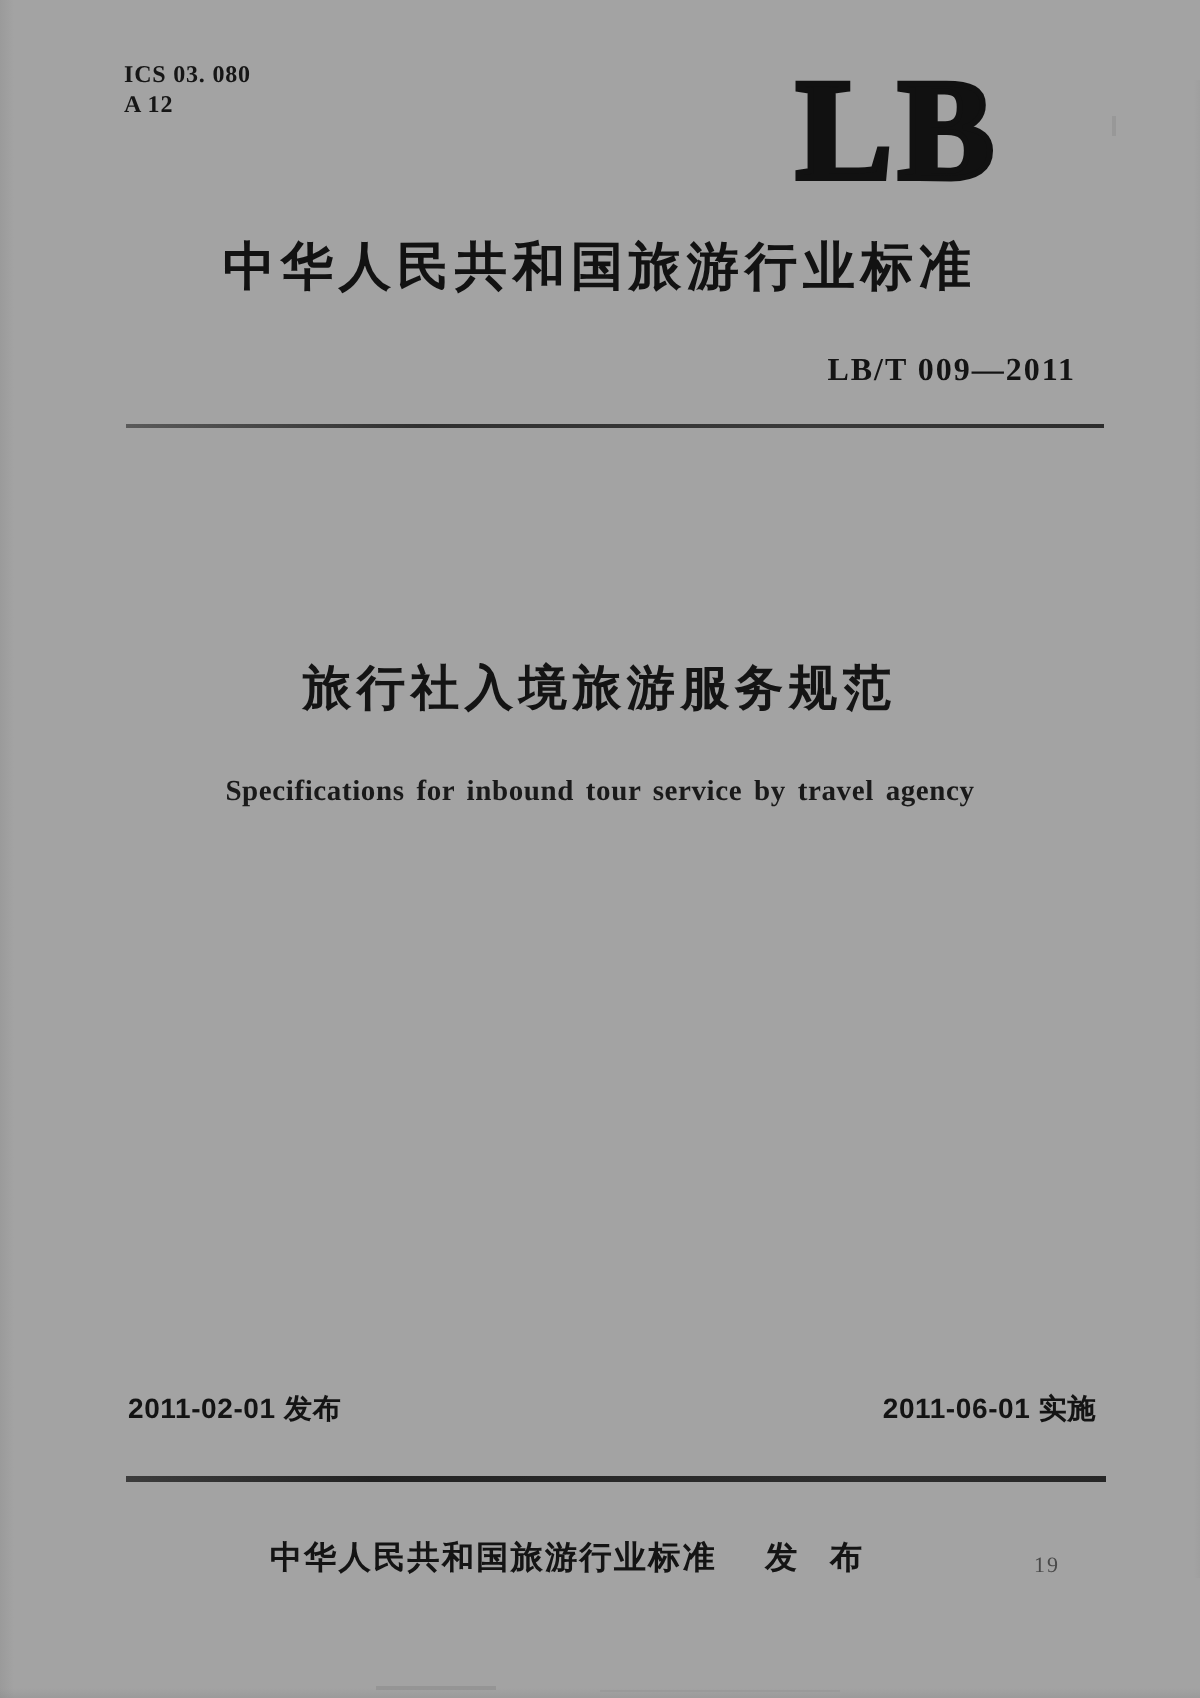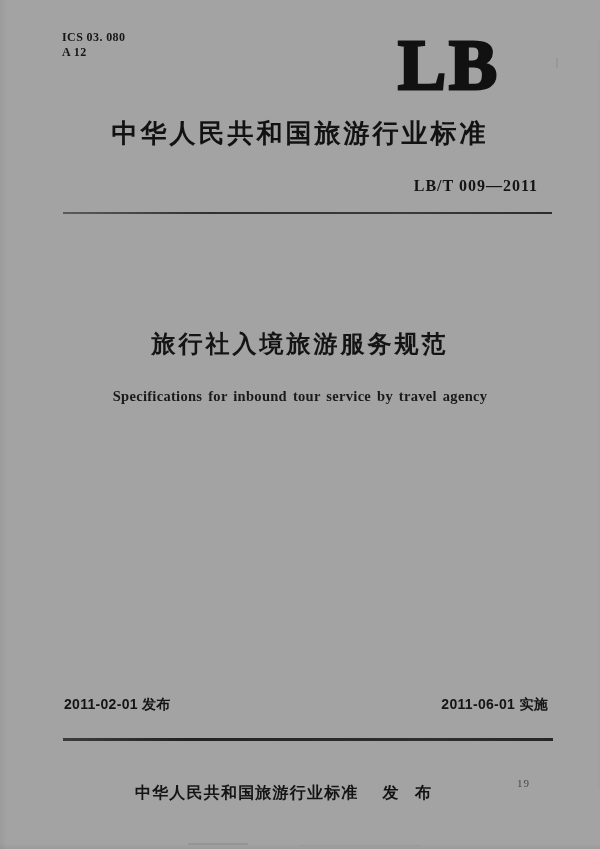--- a/index.html
+++ b/index.html
@@ -103,21 +103,21 @@
 
   .publisher-row {
     position: absolute; left: 0; top: 769px; width: 600px;
     display: flex; justify-content: center; align-items: baseline;
     gap: 24px;
     font-size: 16px; font-weight: bold;
     letter-spacing: 1.2px;
     color: #141414;
     transform: translateX(-14px);
   }
-  .publish-label { letter-spacing: 6px; margin-top: 14px; }
+  .publish-label { letter-spacing: 6px; }
 
   .page-number {
     position: absolute; left: 517px; top: 777px;
     font-family: "Liberation Serif", serif;
     font-size: 11px; color: #4a4a4a;
     letter-spacing: 1px;
   }
 
   .speck { position: absolute; background: rgba(120,120,120,0.25); }
   .speck-1 { left: 556px; top: 58px; width: 2px; height: 10px; }

